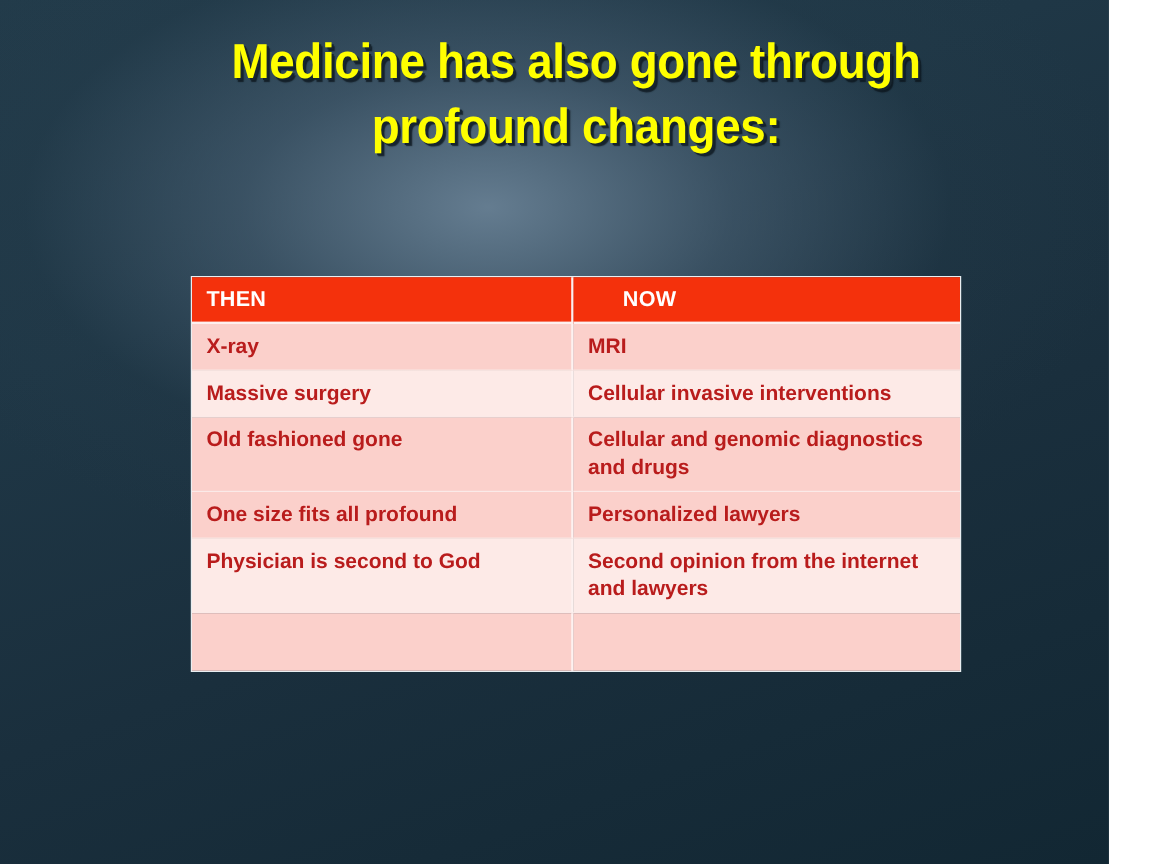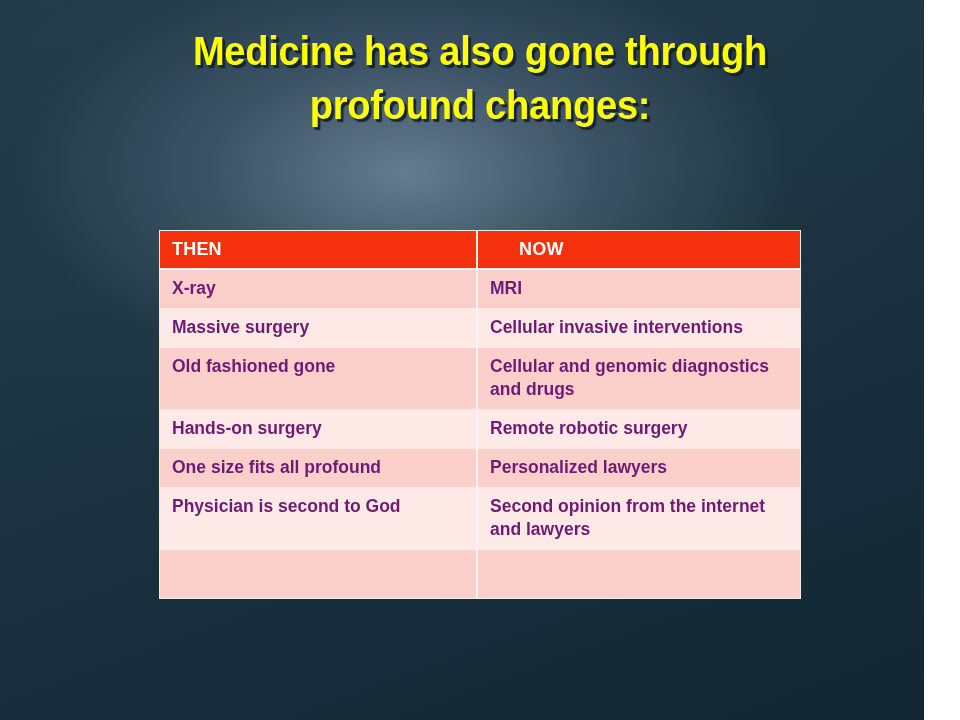--- a/index.html
+++ b/index.html
@@ -73,21 +73,21 @@
     padding: 7px 0 8px 12px;
     border-right: 2px solid #fdf0ef;
     border-bottom: 2px solid #fdf0ef;
     letter-spacing: 0.2px;
     height: 22px;
     vertical-align: middle;
   }
   table.cmp th:last-child { border-right: none; padding-left: 41px; }
 
   table.cmp td {
-    color: #701a75;
+    color: #b91c1c;
     font-size: 17.5px;
     font-weight: bold;
     text-align: left;
     padding: 7px 10px 8px 12px;
     line-height: 23px;
     vertical-align: top;
     border-right: 2px solid #fdf2f1;
     border-bottom: 1px solid #fbeae8;
   }
   table.cmp td:last-child { border-right: none; }
@@ -123,24 +123,20 @@
           <td>MRI</td>
         </tr>
         <tr class="shade-light">
           <td>Massive surgery</td>
           <td>Cellular invasive interventions</td>
         </tr>
         <tr class="shade-dark">
           <td>Old fashioned gone</td>
           <td>Cellular and genomic diagnostics and drugs</td>
         </tr>
-        <tr class="shade-light">
-          <td>Hands-on surgery</td>
-          <td>Remote robotic surgery</td>
-        </tr>
         <tr class="shade-dark">
           <td>One size fits all profound</td>
           <td>Personalized lawyers</td>
         </tr>
         <tr class="shade-light">
           <td>Physician is second to God</td>
           <td>Second opinion from the internet and lawyers</td>
         </tr>
         <tr class="shade-dark empty-row">
           <td></td>

